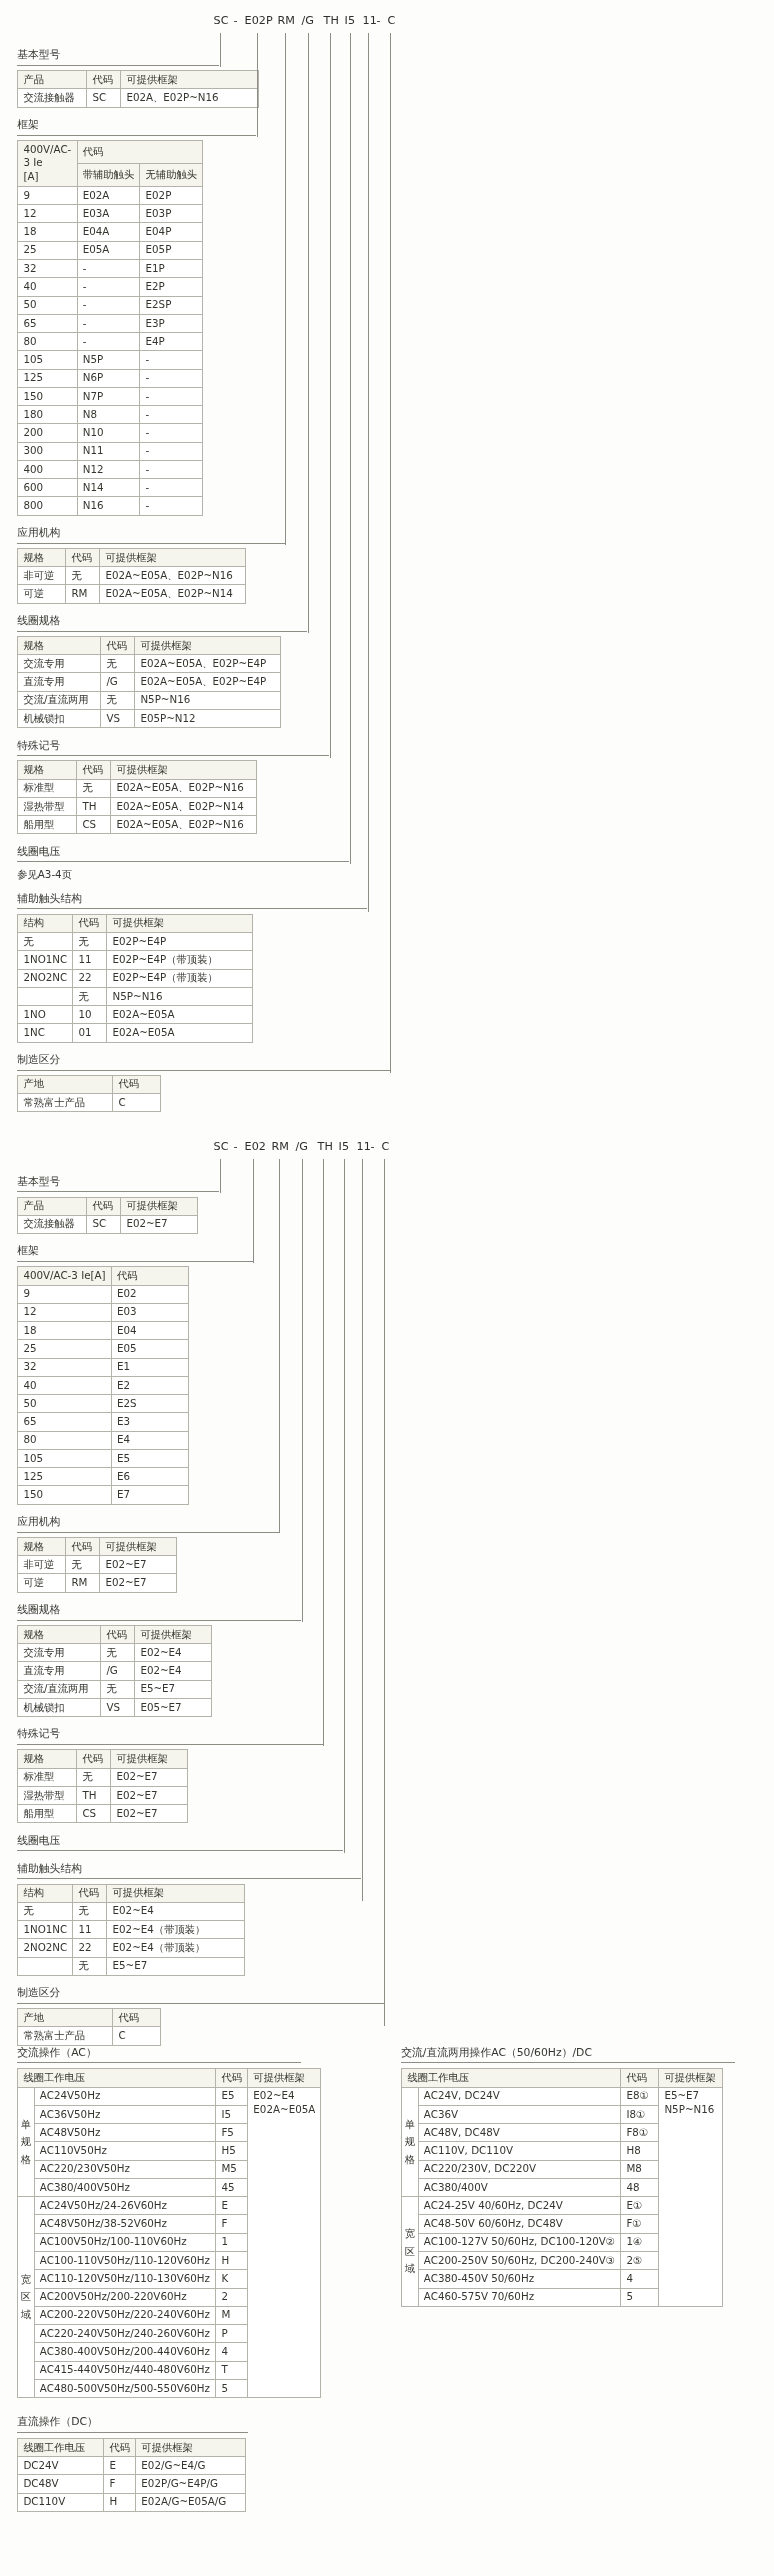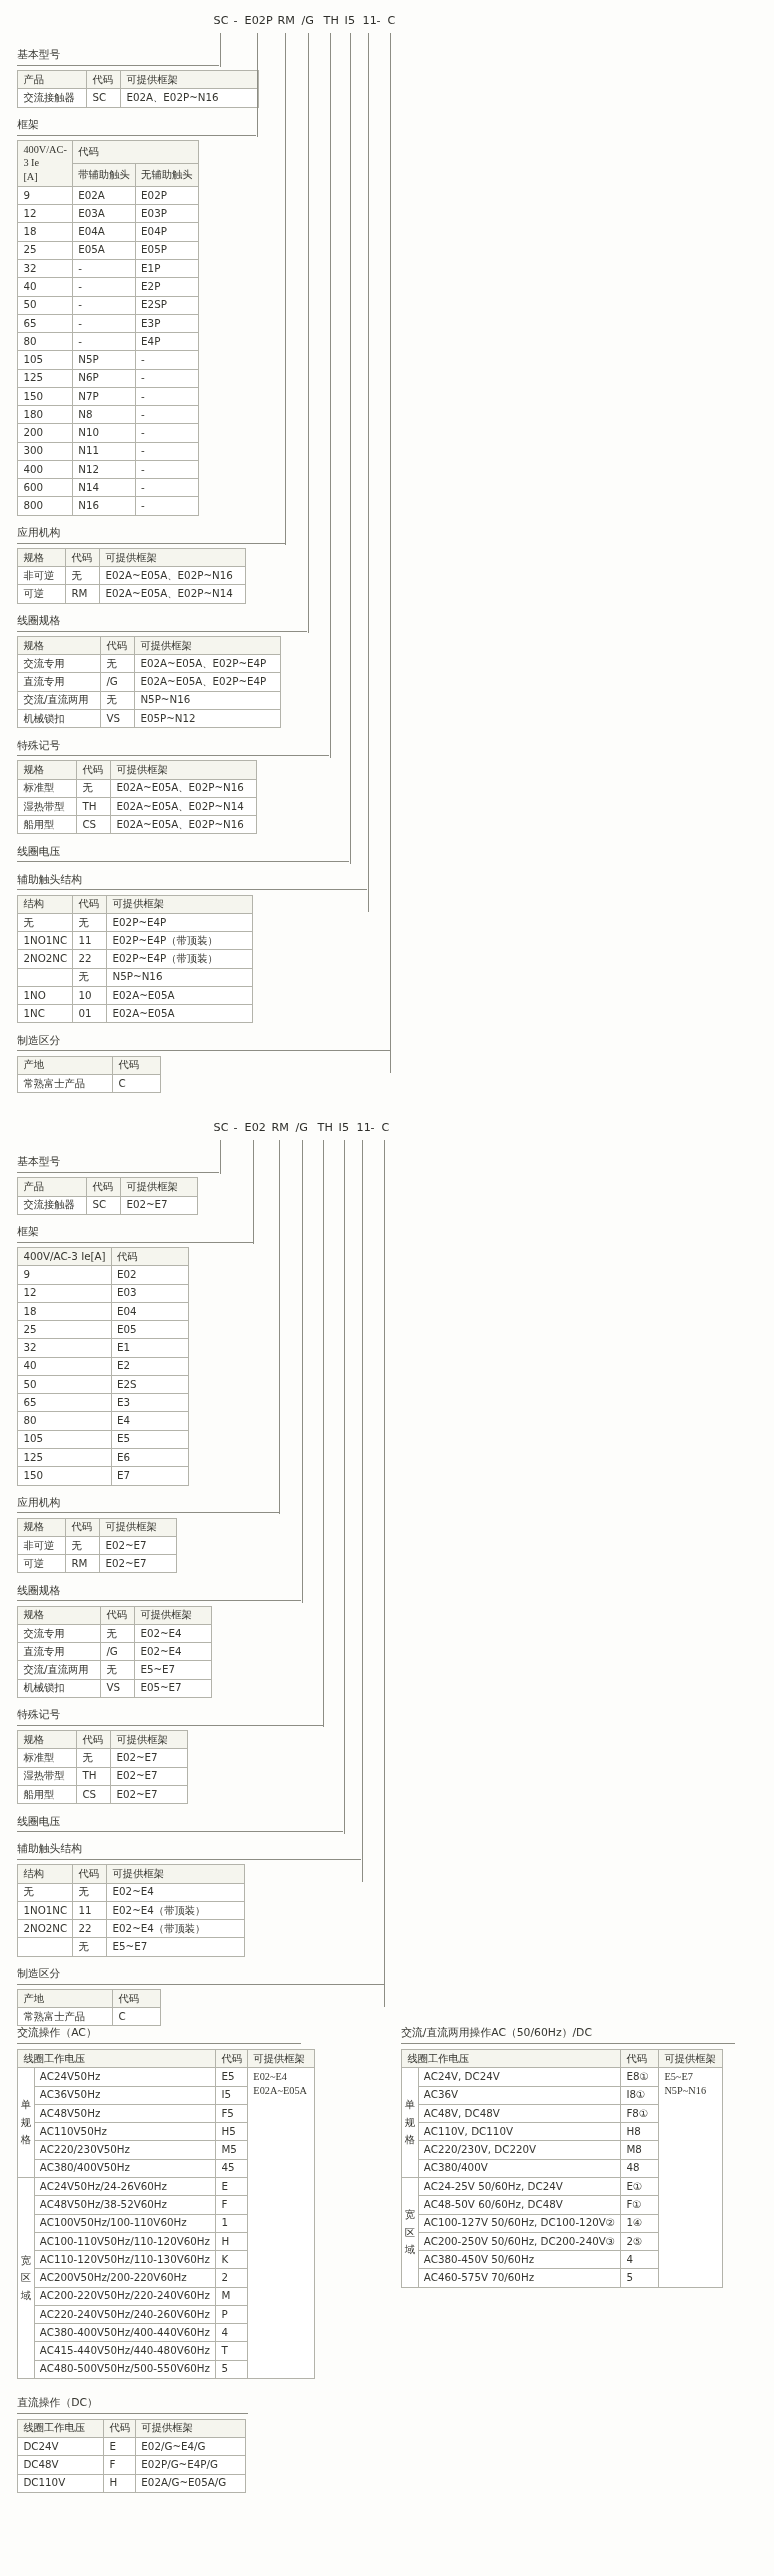--- a/index.html
+++ b/index.html
@@ -26,21 +26,21 @@
   .tbl td,.tbl th {
     border:0.9px solid #b3b3aa;
     padding:1.7px 5.2px;
     text-align:left;
     font-weight:normal;
     line-height:1.35;
     vertical-align:middle;
     white-space:nowrap;
   }
   .tbl th { background:#f5f5ee; }
-  .pre { white-space:pre-line !important;font-family:Liberation Serif, serif; }
+  .pre { white-space:pre-line !important; }
   .top { vertical-align:top !important; }
   .vert { word-break:break-all; white-space:normal !important; text-align:center !important;
           padding:1.7px 2.6px !important; line-height:1.7 !important; }
 
   
   .main-heading { font-size:13px; font-weight:bold; margin:29px 0 10.3px 8.6px; color:#2c2c27; }
   .cols { display:flex; align-items:flex-start; margin-left:8.6px; }
   .col-left { width:298px; flex:none; }
   .col-right { margin-left:86px; width:361px; flex:none; }
   .subhead { font-size:10.8px; border-bottom:0.9px solid #8d8d84; padding-bottom:2.6px; margin-bottom:5.2px; }
@@ -295,20 +295,21 @@
               <td>船用型</td>
               <td>CS</td>
               <td>E02A~E05A、E02P~N16</td>
             </tr>
           </tbody>
         </table>
     </div>
 
     <div class="sec">
       <div class="sec-head" style="width: 332px;"><span class="sec-title">线圈电压</span></div>
+      <div class="sec-note">参见A3-4页</div>
     </div>
 
     <div class="sec">
       <div class="sec-head" style="width: 350px;"><span class="sec-title">辅助触头结构</span></div>
       <table class="tbl">
         <colgroup>
             <col style="width:50px">
             <col style="width:34px">
             <col style="width:146px">
           </colgroup>
@@ -724,21 +725,21 @@
               </tr>
               <tr>
                 <td>AC200-220V50Hz/220-240V60Hz</td>
                 <td>M</td>
               </tr>
               <tr>
                 <td>AC220-240V50Hz/240-260V60Hz</td>
                 <td>P</td>
               </tr>
               <tr>
-                <td>AC380-400V50Hz/400-440V60Hz</td>
+                <td>AC380-400V50Hz/200-440V60Hz</td>
                 <td>4</td>
               </tr>
               <tr>
                 <td>AC415-440V50Hz/440-480V60Hz</td>
                 <td>T</td>
               </tr>
               <tr>
                 <td>AC480-500V50Hz/500-550V60Hz</td>
                 <td>5</td>
               </tr>
@@ -814,21 +815,21 @@
               <tr>
                 <td>AC220/230V, DC220V</td>
                 <td>M8</td>
               </tr>
               <tr>
                 <td>AC380/400V</td>
                 <td>48</td>
               </tr>
               <tr>
                 <td rowspan="6" class="vert">宽区域</td>
-                <td>AC24-25V 50/60Hz, DC24V</td>
+                <td>AC24-25V 40/60Hz, DC24V</td>
                 <td>E①</td>
               </tr>
               <tr>
                 <td>AC48-50V 60/60Hz, DC48V</td>
                 <td>F①</td>
               </tr>
               <tr>
                 <td>AC100-127V 50/60Hz, DC100-120V②</td>
                 <td>1④</td>
               </tr>

